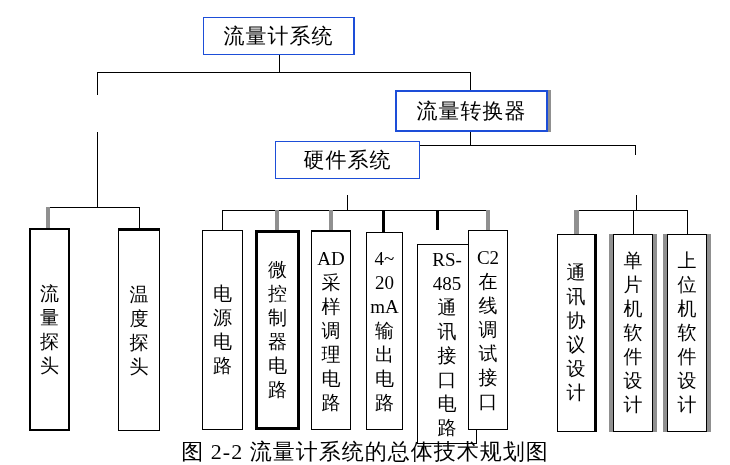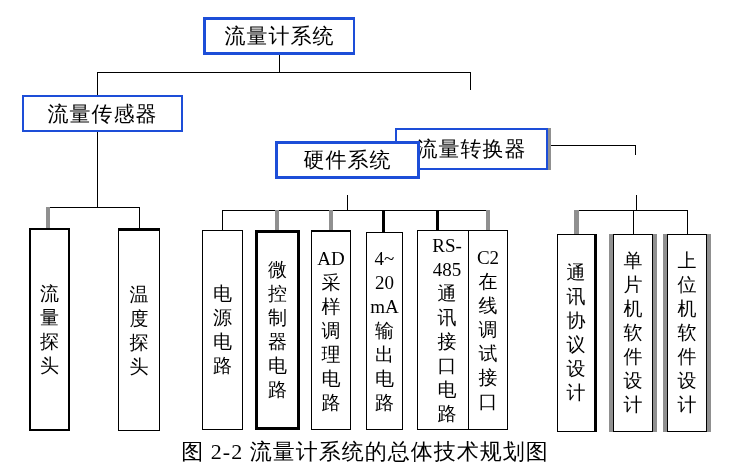--- a/index.html
+++ b/index.html
@@ -7,21 +7,21 @@
     position:relative;
     width:730px;height:465px;
     background:#ffffff;
     font-family:"Liberation Serif","DejaVu Serif",serif;
     color:#000;
     overflow:hidden;
   }
   .hbox{
     position:absolute;
     background:#fff;
-    border:3px solid #1d4ed8;
+    border:1px solid #1d4ed8;
     box-sizing:border-box;
     display:flex;align-items:center;justify-content:center;
     font-size:21px;
     letter-spacing:1px;
     white-space:nowrap;
   }
   .vbox{
     position:absolute;
     background:#fff;
     border:1px solid #000;
@@ -34,21 +34,21 @@
     text-align:center;
     font-size:19px;
     line-height:24px;
   }
   .b2{border-width:2px;}
   .b3{border-width:3px;}
   .t2{border-top-width:2px;}
   .t3{border-top-width:3px;}
   .r2{border-right-width:2px;}
   .r3{border-right-width:3px;}
-  .shadow-r{box-shadow:3px 0 0 #909090;margin-top:38px;}
+  .shadow-r{box-shadow:3px 0 0 #909090;}
   .shadow-sides{box-shadow:4px 0 0 #909090,-4px 0 0 #909090;}
   .line{position:absolute;background:#000;}
   .line.gray{background:#909090;}
   .caption{
     position:absolute;
     left:0;top:437px;width:730px;
     text-align:center;
     font-size:22px;
     letter-spacing:1px;
   }
@@ -85,23 +85,20 @@
   <div class="line" style="left:636px;top:195px;width:1px;height:15px;"></div>
   <div class="line" style="left:577px;top:210px;width:111px;height:1px;"></div>
   <div class="line gray" style="left:574px;top:210px;width:5px;height:24px;"></div>
   <div class="line" style="left:633px;top:210px;width:1px;height:24px;"></div>
   <div class="line" style="left:687px;top:210px;width:1px;height:24px;"></div>
 
   <div class="hbox r2" style="left:203px;top:17px;width:152px;height:38px;">
     <span>流量计系统</span>
   </div>
 
-  <div class="hbox b2" style="left:22px;top:95px;width:161px;height:37px;">
-    <span>流量传感器</span>
-  </div>
   <div class="hbox b2 shadow-r" style="left:395px;top:90px;width:153px;height:42px;">
     <span>流量转换器</span>
   </div>
 
   <div class="hbox" style="left:275px;top:141px;width:145px;height:38px;">
     <span>硬件系统</span>
   </div>
 
   <div class="vbox b2" style="left:29px;top:228px;width:41px;height:203px;">
     <span class="txt">流
@@ -141,21 +138,21 @@
   </div>
   <div class="vbox" style="left:366px;top:232px;width:37px;height:198px;">
     <span class="txt">4~
 20
 mA
 输
 出
 电
 路</span>
   </div>
-  <div class="vbox" style="left:417px;width:60px;">
+  <div class="vbox" style="left:417px;width:60px;margin-top:14px;">
     <span class="txt">RS-
 485
 通
 讯
 接
 口
 电
 路</span>
   </div>
   <div class="vbox" style="left:468px;width:40px;">

